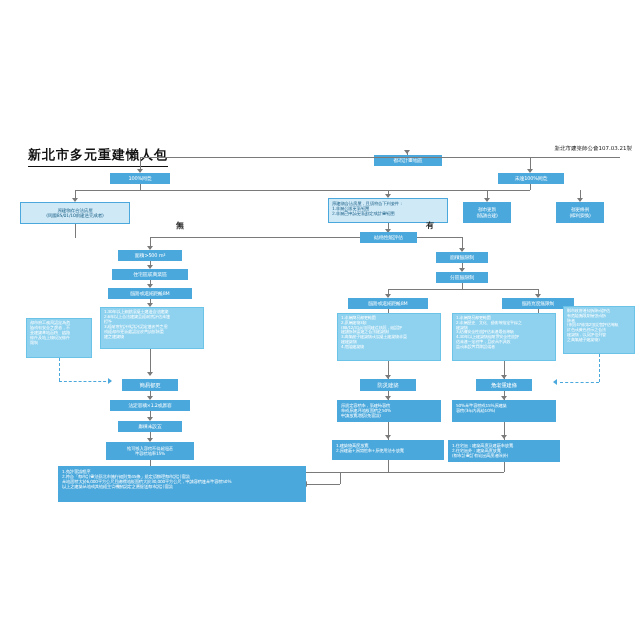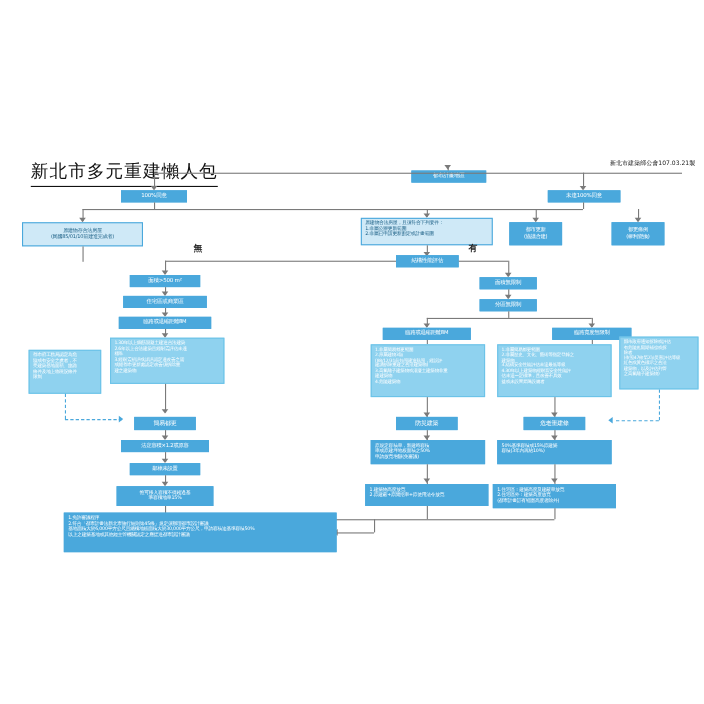--- a/index.html
+++ b/index.html
@@ -29,22 +29,22 @@
   .arw{position:absolute;width:0;height:0;}
   .arw.dn{border-left:3px solid transparent;border-right:3px solid transparent;
           border-top:4px solid #7a7a7a;}
   .arw.lf{border-top:3px solid transparent;border-bottom:3px solid transparent;
           border-right:4px solid #7a7a7a;}
   .arw.rt{border-top:3px solid transparent;border-bottom:3px solid transparent;
           border-left:4px solid #7a7a7a;}
   .arw.blf{border-top:3px solid transparent;border-bottom:3px solid transparent;
            border-right:4px solid #4aa8dc;}
 
-  #title{position:absolute;left:28px;top:146px;font-size:16px;color:#111;
-         font-weight:400;letter-spacing:1px;border-bottom:1.5px solid #111;
+  #title{position:absolute;left:28px;top:146px;font-size:13px;color:#111;
+         font-weight:700;letter-spacing:1px;border-bottom:1.5px solid #111;
          padding-bottom:2px;}
   #stamp{position:absolute;right:8px;top:145px;font-size:5.5px;color:#222;
          white-space:nowrap;}
 </style>
 </head>
 <body>
 
 <div id="stage">
 
   <div id="title">新北市多元重建懶人包</div>

